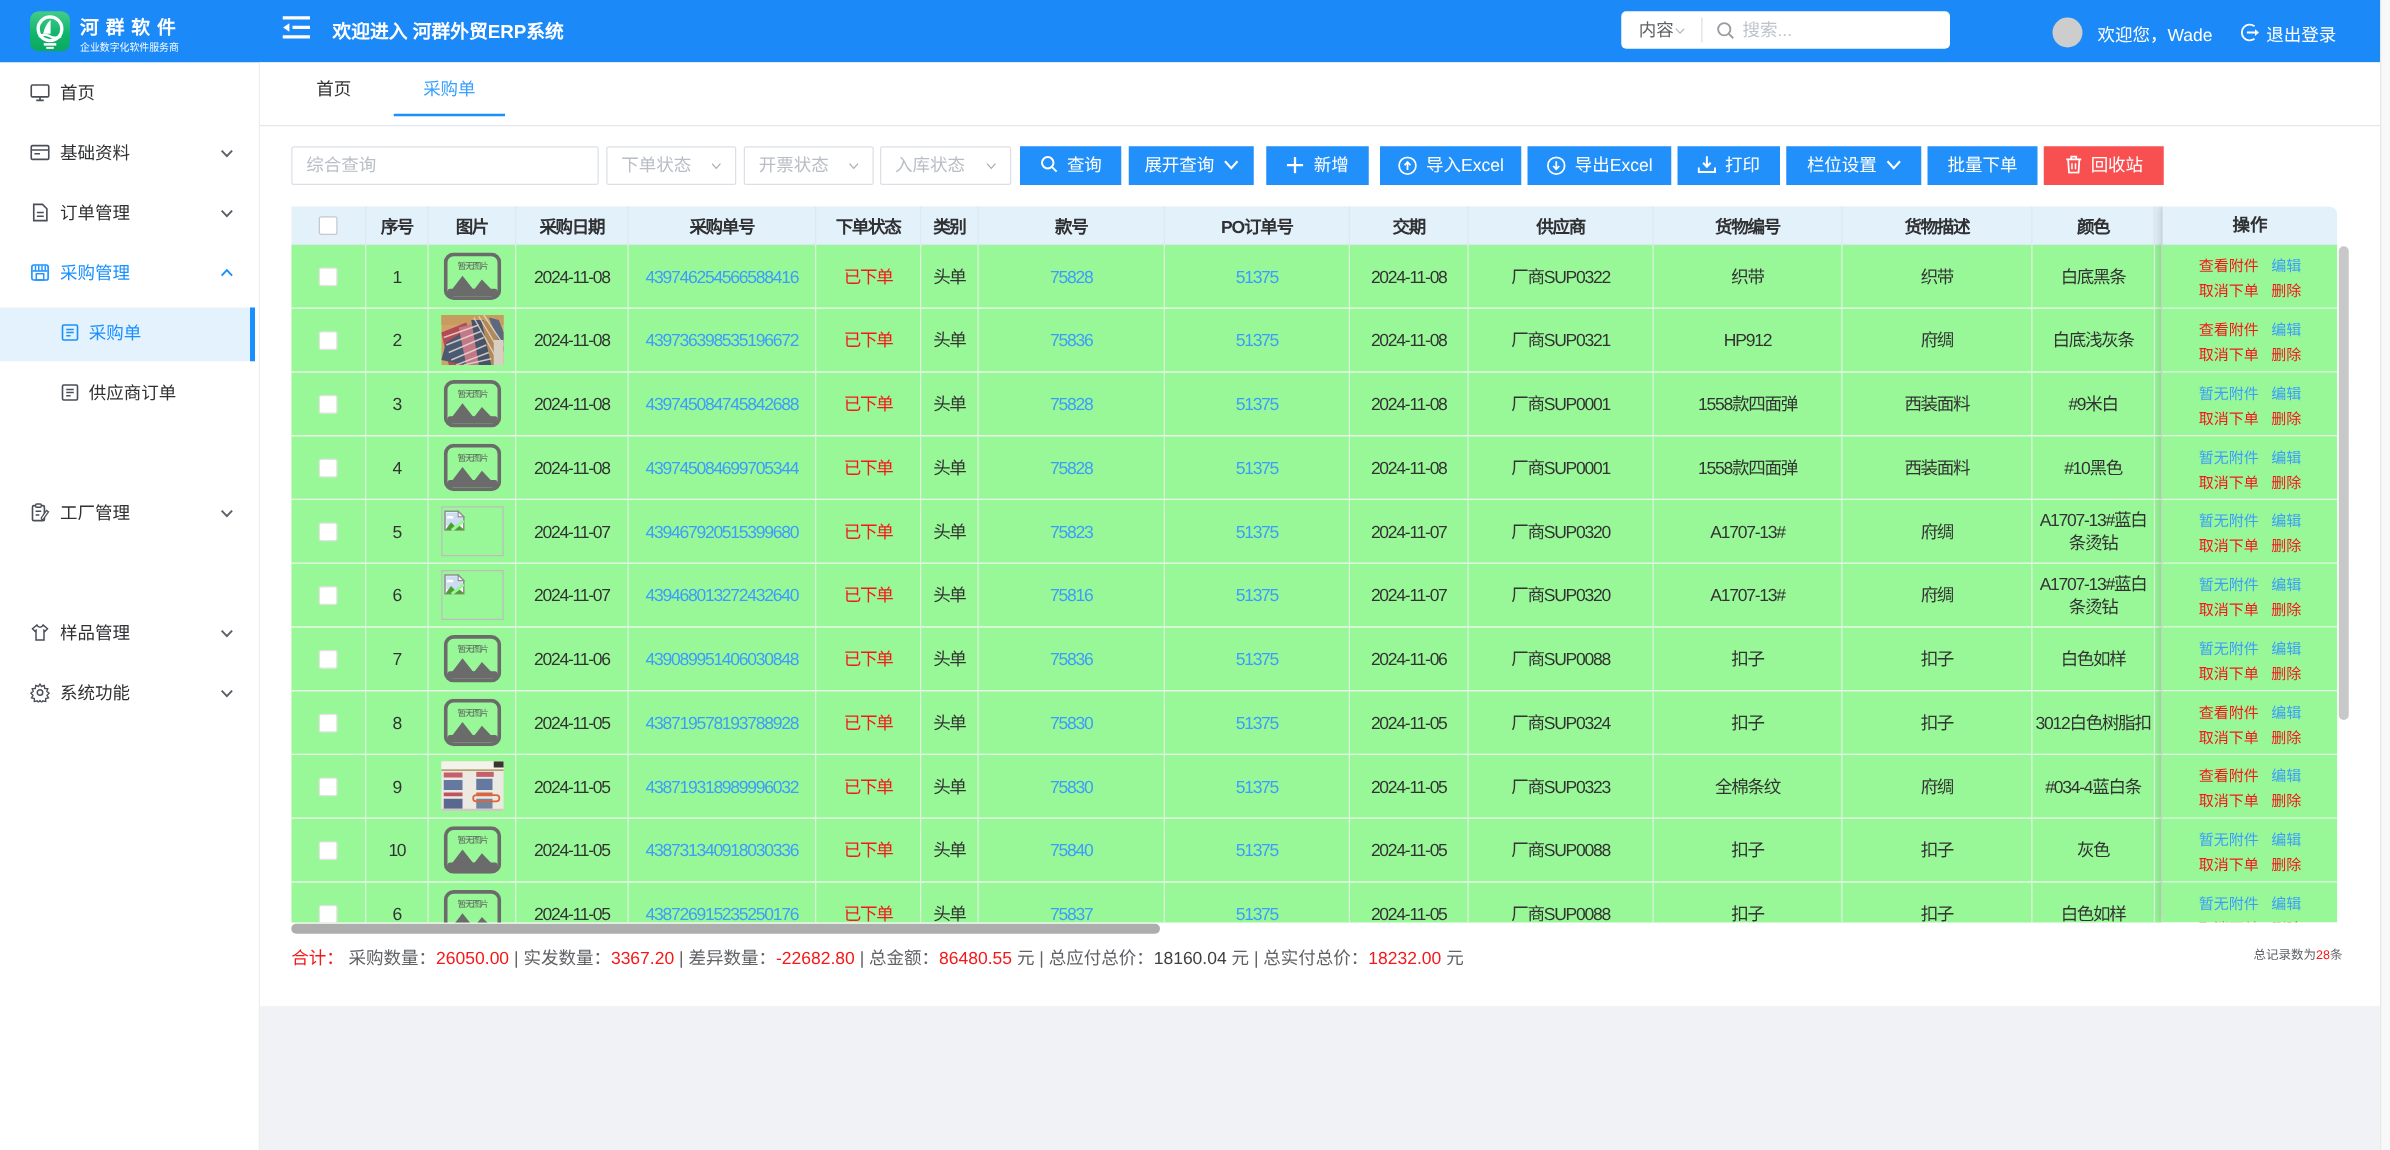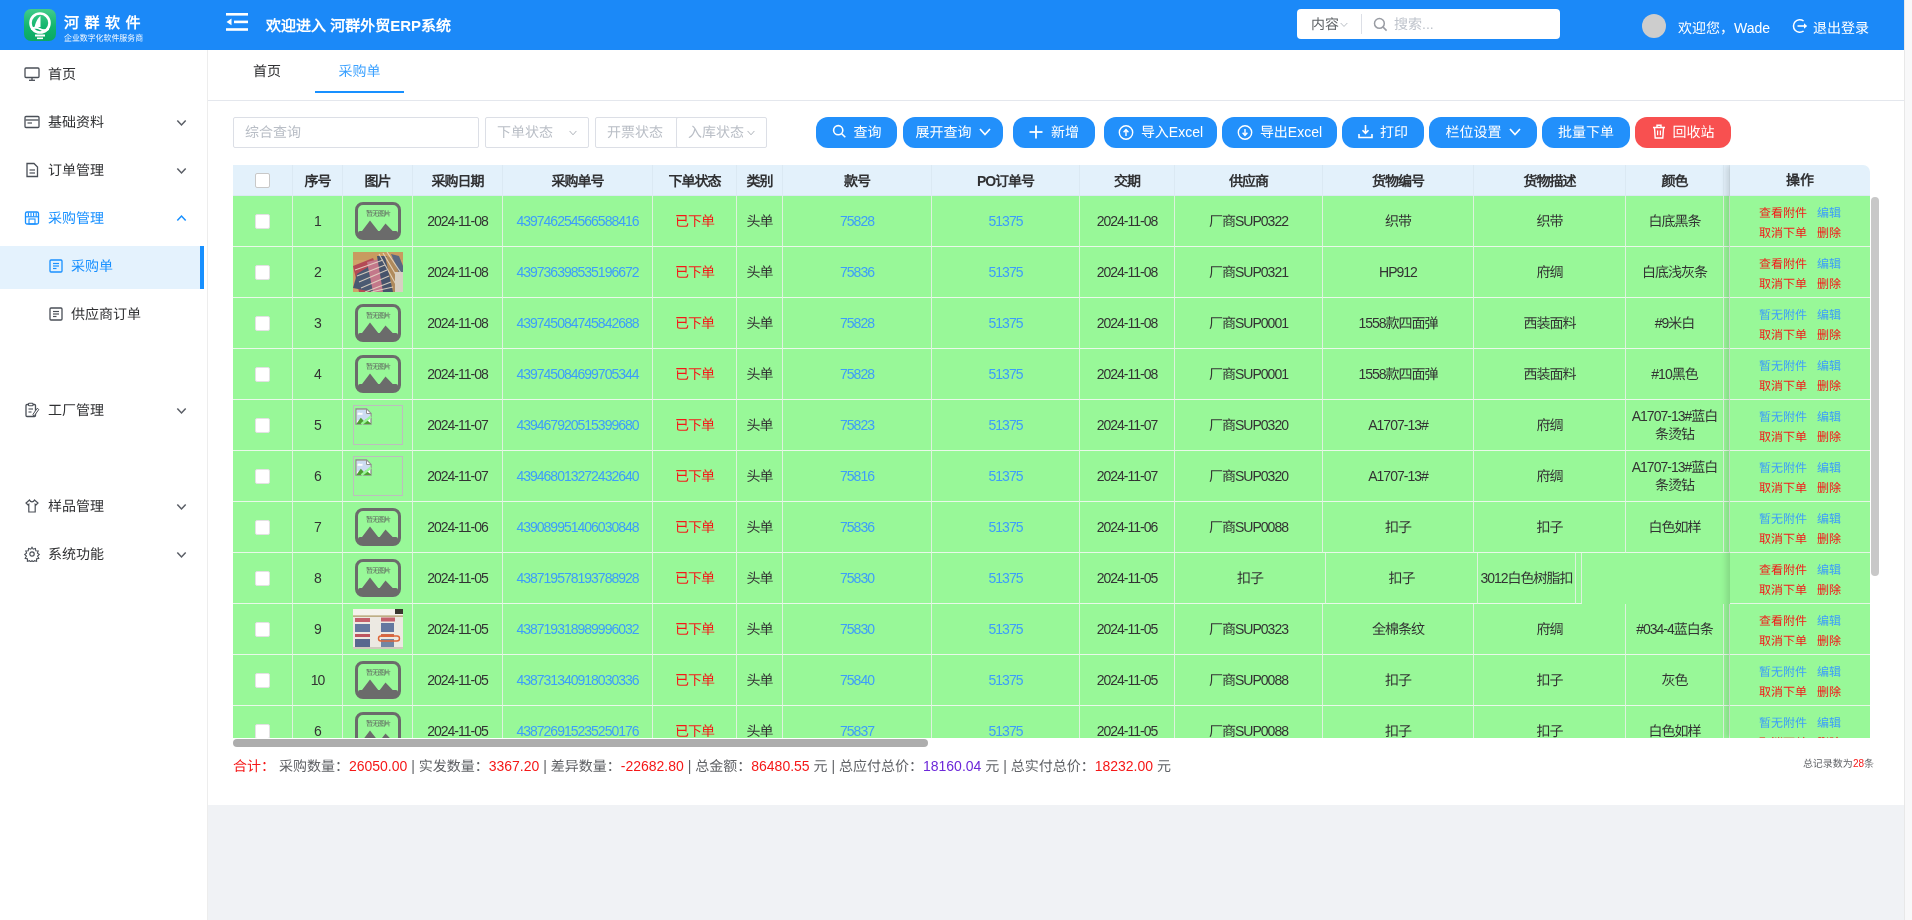--- a/index.html
+++ b/index.html
@@ -34,21 +34,21 @@
 
 #main { position:absolute; left:208px; top:50px; width:1704px; height:755px; background:#fff; }
 #graybottom { position:absolute; left:208px; top:805px; width:1704px; height:115px; background:#f0f2f5; }
 
 #tabbar { position:absolute; left:0; top:0; width:1704px; height:51px; border-bottom:1px solid #e4e7ed; background:#fff; }
 .tab { position:absolute; top:0; height:42.5px; line-height:42px; font-size:14px; color:#303133; text-align:center; }
 .tab.on { color:#3ba1ff; border-bottom:2.5px solid #1890ff; }
 
 .finput { position:absolute; top:67px; height:31px; border:1px solid #dcdfe6; border-radius:2px; background:#fff; font-size:14px; color:#b9bec6; line-height:29px; padding-left:11px; }
 .fsel .va { position:absolute; right:12px; top:12px; width:8px; height:8px; }
-.btn { position:absolute; top:67px; height:31px; border-radius:12px; background:#2290fb; color:#fff; font-size:14px; text-align:center; line-height:31px; }
+.btn { position:absolute; top:67px; height:31px; border-radius:0; background:#2290fb; color:#fff; font-size:14px; text-align:center; line-height:31px; }
 .btn.red { background:#f85050; color:#fff; }
 
 #tablewrap { position:absolute; left:25px; top:115px; width:1652px; height:573px; overflow:hidden; }
 .hrow { display:flex; height:31px; background:#e3f1fb; width:1497px; }
 .hcell { letter-spacing:-1px; border-right:1px solid #dbe9f3; border-bottom:1px solid #dbe9f3; font-weight:bold; font-size:14px; color:#303133; display:flex; align-items:center; justify-content:center; }
 .brow { display:flex; height:51px; background:#98f898; width:1497px; }
 .bcell { letter-spacing:-1px; border-right:1px solid #ddf2dd; border-bottom:1px solid #e9f9e9; font-size:14px; color:#333; display:flex; align-items:center; justify-content:center; text-align:center; line-height:18px; }
 .blue { color:#3d9dfa; }
 .red { color:#f51818; }
 
@@ -214,21 +214,21 @@
       <div class="tab" style="left:24px;width:70px">首页</div>
       <div class="tab on" style="left:107px;width:89px">采购单</div>
     </div>
 <div class="finput" style="left:25px;width:246px">综合查询</div>
 <div class="finput fsel" style="left:277px;width:104px">下单状态<svg class="va" width="13" height="9" viewBox="0 0 13 9" style="position:absolute;right:11px;top:11px">
         <path d="M1 1.2 L6.5 7.4 L12 1.2" stroke="#a6abb3" stroke-width="1.5" fill="none"></path>
       </svg></div>
 <div class="finput fsel" style="left:387px;width:104px">开票状态<svg class="va" width="13" height="9" viewBox="0 0 13 9" style="position:absolute;right:11px;top:11px">
         <path d="M1 1.2 L6.5 7.4 L12 1.2" stroke="#a6abb3" stroke-width="1.5" fill="none"></path>
       </svg></div>
-<div class="finput fsel" style="left:468px;width:91px">入库状态<svg class="va" width="13" height="9" viewBox="0 0 13 9" style="position:absolute;right:11px;top:11px">
+<div class="finput fsel" style="left:496px;width:105px">入库状态<svg class="va" width="13" height="9" viewBox="0 0 13 9" style="position:absolute;right:11px;top:11px">
         <path d="M1 1.2 L6.5 7.4 L12 1.2" stroke="#a6abb3" stroke-width="1.5" fill="none"></path>
       </svg></div>
 <div class="btn" style="left:608px;width:81px"><svg width="15" height="15" viewBox="0 0 15 15" style="vertical-align:-2px;margin-right:7px">
         <circle cx="6.2" cy="6.2" r="4.6" fill="none" stroke="#fff" stroke-width="1.6"></circle>
         <line x1="9.7" y1="9.7" x2="13.3" y2="13.3" stroke="#fff" stroke-width="1.6"></line>
       </svg>查询</div>
 <div class="btn" style="left:695px;width:100px">展开查询<svg width="12" height="8" viewBox="0 0 12 8" style="vertical-align:1px;margin-left:7px">
         <path d="M1 1 L6 6.5 L11 1" stroke="#fff" stroke-width="1.7" fill="none"></path>
       </svg></div>
 <div class="btn" style="left:805px;width:82px"><svg width="14" height="14" viewBox="0 0 14 14" style="vertical-align:-2px;margin-right:8px">
@@ -561,20 +561,21 @@
           <span class="red">已下单</span>
         </div>
         <div class="bcell" style="width:46px; padding:0 4px;">头单</div>
         <div class="bcell" style="width:149px;">
           <span class="blue">75830</span>
         </div>
         <div class="bcell" style="width:148px;">
           <span class="blue">51375</span>
         </div>
         <div class="bcell" style="width:95px; padding:0 4px;">2024-11-05</div>
+        <div class="bcell" style="width:148px;">厂商SUP0324</div>
         <div class="bcell" style="width:151px;">扣子</div>
         <div class="bcell" style="width:152px;">扣子</div>
         <div class="bcell" style="width:98px; padding:0 1px;">3012白色树脂扣</div>
         <div class="bcell" style="width:6px"></div>
       </div>
 <div class="brow">
         <div class="bcell" style="width:60px; padding:0 4px;">
           <div class="cb"></div>
         </div>
         <div class="bcell" style="width:50px; padding:0 4px;">9</div>
@@ -728,17 +729,17 @@
         <div><span class="blue">暂无附件</span>&nbsp;&nbsp;&nbsp;<span class="blue">编辑</span></div>
         <div><span class="red">取消下单</span>&nbsp;&nbsp;&nbsp;<span class="red">删除</span></div>
       </div>
       <div class="opcell">
         <div><span class="blue">暂无附件</span>&nbsp;&nbsp;&nbsp;<span class="blue">编辑</span></div>
         <div><span class="red">取消下单</span>&nbsp;&nbsp;&nbsp;<span class="red">删除</span></div>
       </div>
     </div>
 <div id="vscroll"></div>
 <div id="hscroll"></div>
-<div id="sumline"><span style="color:#f51818">合计：</span> 采购数量：<span style="color:#f51818">26050.00</span> | 实发数量：<span style="color:#f51818">3367.20</span> | 差异数量：<span style="color:#f51818">-22682.80</span> | 总金额：<span style="color:#f51818">86480.55</span> 元 | 总应付总价：<span style="color:#6d28d9">18160.04</span> 元 | 总实付总价：<span style="color:#f51818">18232.00</span> 元</div>
+<div id="sumline"><span style="color:#f51818">合计：</span> 采购数量：<span style="color:#f51818">26050.00</span> | 实发数量：<span style="color:#f51818">3367.20</span> | 差异数量：<span style="color:#f51818">-22682.80</span> | 总金额：<span style="color:#f51818">86480.55</span> 元 | 总应付总价：<span style="color:#404040">18160.04</span> 元 | 总实付总价：<span style="color:#f51818">18232.00</span> 元</div>
 <div id="sumright">总记录数为<span style="color:#f51818">28</span>条</div>
 </div>
 <div id="graybottom"></div>
 <div id="gutter"></div>
 
 </body></html>

